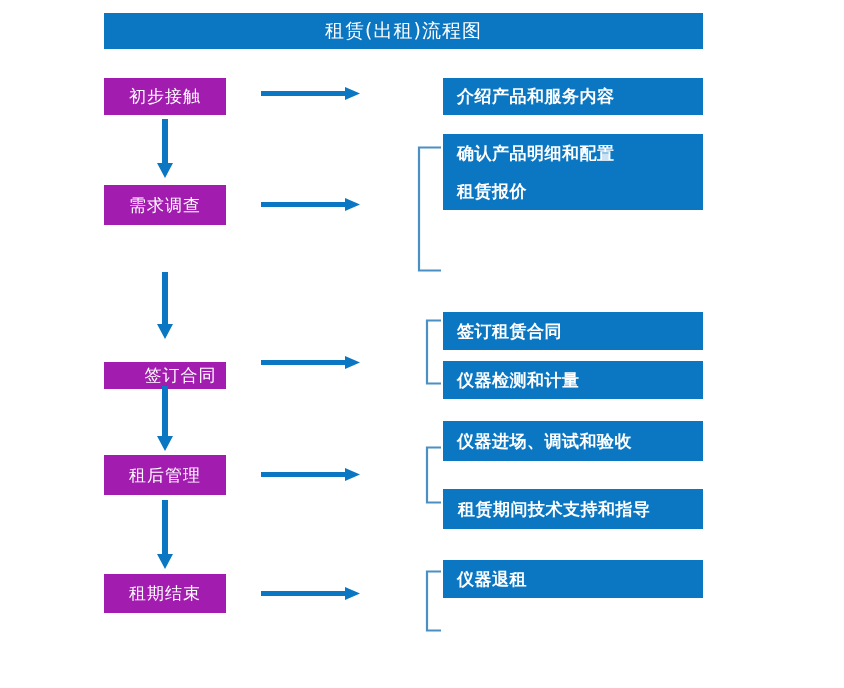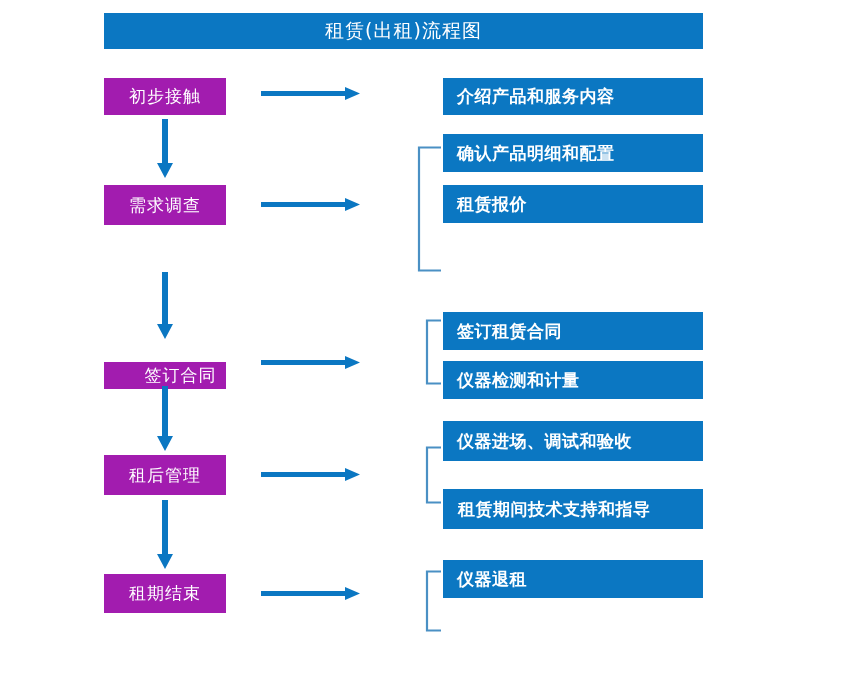--- a/index.html
+++ b/index.html
@@ -187,21 +187,21 @@
   <div class="bracket" style="left:425px; top:570px; width:18px; height:62px;">
     <svg width="18" height="62" viewBox="0 0 18 62">
       <path d="M16 1.5 L2 1.5 L2 60.5 L16 60.5" fill="none" stroke="#4A90C4" stroke-width="2.2"></path>
     </svg>
   </div>
 
   <div class="detail-box" style="top:78px; height:37px;">介绍产品和服务内容</div>
 
   <div class="detail-box" style="top:134px; height:38px;">确认产品明细和配置</div>
 
-  <div class="detail-box" style="top:185px; height:38px;">租赁报价</div>
+  <div class="detail-box" style="top:172px; height:38px;">租赁报价</div>
 
 
   <div class="detail-box" style="top:312px; height:38px;">签订租赁合同</div>
 
   <div class="detail-box" style="top:361px; height:38px;">仪器检测和计量</div>
 
   <div class="detail-box" style="top:421px; height:40px;">仪器进场、调试和验收</div>
 
   <div class="detail-box" style="top:489px; height:40px;padding-left:15px;">租赁期间技术支持和指导</div>
 

